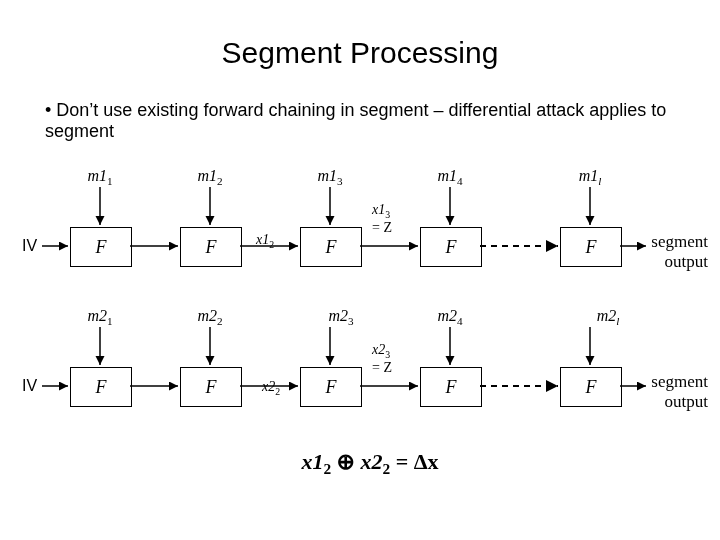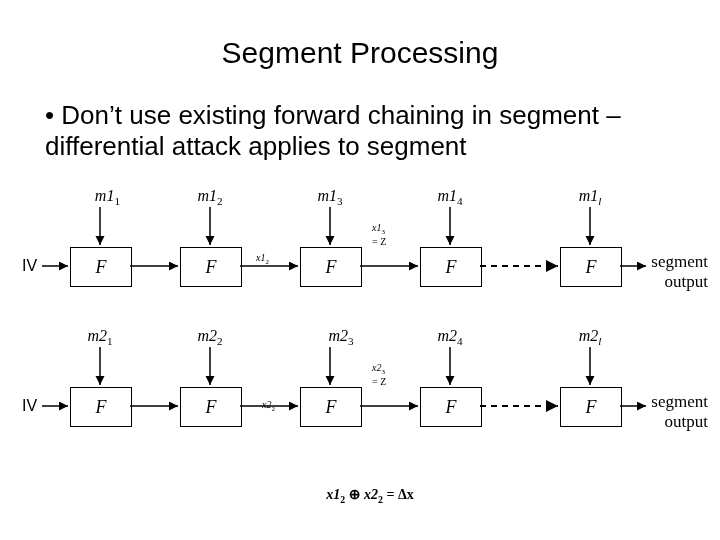--- a/index.html
+++ b/index.html
@@ -11,21 +11,21 @@
     background: #fff;
     color: #000;
     position: relative;
   }
   .title {
     text-align: center;
     font-size: 30px;
     margin-top: 36px;
   }
   .bullet {
-    font-size: 26px;
+    font-size: 18px;
     margin: 30px 45px 20px 45px;
   }
   .bullet::before {
     content: "• ";
   }
   .chain-area {
     position: relative;
     height: 140px;
   }
   .m-label {
@@ -54,27 +54,27 @@
   .output {
     position: absolute;
     font-family: "Times New Roman", serif;
     font-size: 17px;
     text-align: right;
     width: 60px;
   }
   .x-annot {
     position: absolute;
     font-family: "Times New Roman", serif;
-    font-size: 10px;
+    font-size: 14px;
   }
   .equation {
     text-align: center;
     font-family: "Times New Roman", serif;
-    font-size: 14px;
-    margin-top: 24px;
+    font-size: 22px;
+    margin-top: 7px;
     padding-left: 20px;
   }
   svg.arrows {
     position: absolute;
     top: 0;
     left: 0;
     pointer-events: none;
   }
   .sub { font-size: 0.7em; vertical-align: sub; }
   .ital { font-style: italic; }
@@ -82,21 +82,21 @@
 </head>
 <body>
 
 <div class="title">Segment Processing</div>
 
 <div class="bullet">Don’t use existing forward chaining in segment – differential attack applies to segment</div>
 
 <div class="chain-area">
   <div class="iv" style="left:22px; top:75px;">IV</div>
 
-  <div class="m-label" style="left:80px;  top:5px;text-align:right;"><span class="ital">m1</span><span class="sub">1</span></div>
+  <div class="m-label" style="left:80px;  top:5px;"><span class="ital">m1</span><span class="sub">1</span></div>
   <div class="m-label" style="left:190px; top:5px;"><span class="ital">m1</span><span class="sub">2</span></div>
   <div class="m-label" style="left:310px; top:5px;"><span class="ital">m1</span><span class="sub">3</span></div>
   <div class="m-label" style="left:430px; top:5px;"><span class="ital">m1</span><span class="sub">4</span></div>
   <div class="m-label" style="left:570px; top:5px;"><span class="ital">m1</span><span class="sub ital">l</span></div>
 
   <div class="fbox" style="left:70px;">F</div>
   <div class="fbox" style="left:180px;">F</div>
   <div class="fbox" style="left:300px;">F</div>
   <div class="fbox" style="left:420px;">F</div>
   <div class="fbox" style="left:560px;">F</div>
@@ -138,21 +138,21 @@
   </svg>
 </div>
 
 <div class="chain-area">
   <div class="iv" style="left:22px; top:75px;">IV</div>
 
   <div class="m-label" style="left:80px;  top:5px;"><span class="ital">m2</span><span class="sub">1</span></div>
   <div class="m-label" style="left:190px; top:5px;"><span class="ital">m2</span><span class="sub">2</span></div>
   <div class="m-label" style="left:321px; top:5px;"><span class="ital">m2</span><span class="sub">3</span></div>
   <div class="m-label" style="left:430px; top:5px;"><span class="ital">m2</span><span class="sub">4</span></div>
-  <div class="m-label" style="left:570px; top:5px;"><span class="ital">m2</span><span class="sub ital">l</span></div>
+  <div class="m-label" style="left:588px; top:5px;"><span class="ital">m2</span><span class="sub ital">l</span></div>
 
   <div class="fbox" style="left:70px;">F</div>
   <div class="fbox" style="left:180px;">F</div>
   <div class="fbox" style="left:300px;">F</div>
   <div class="fbox" style="left:420px;">F</div>
   <div class="fbox" style="left:560px;">F</div>
 
   <div class="x-annot" style="left:262px; top:77px;"><span class="ital">x2</span><span class="sub">2</span></div>
   <div class="x-annot" style="left:372px; top:40px;">
     <span class="ital">x2</span><span class="sub">3</span><br>

